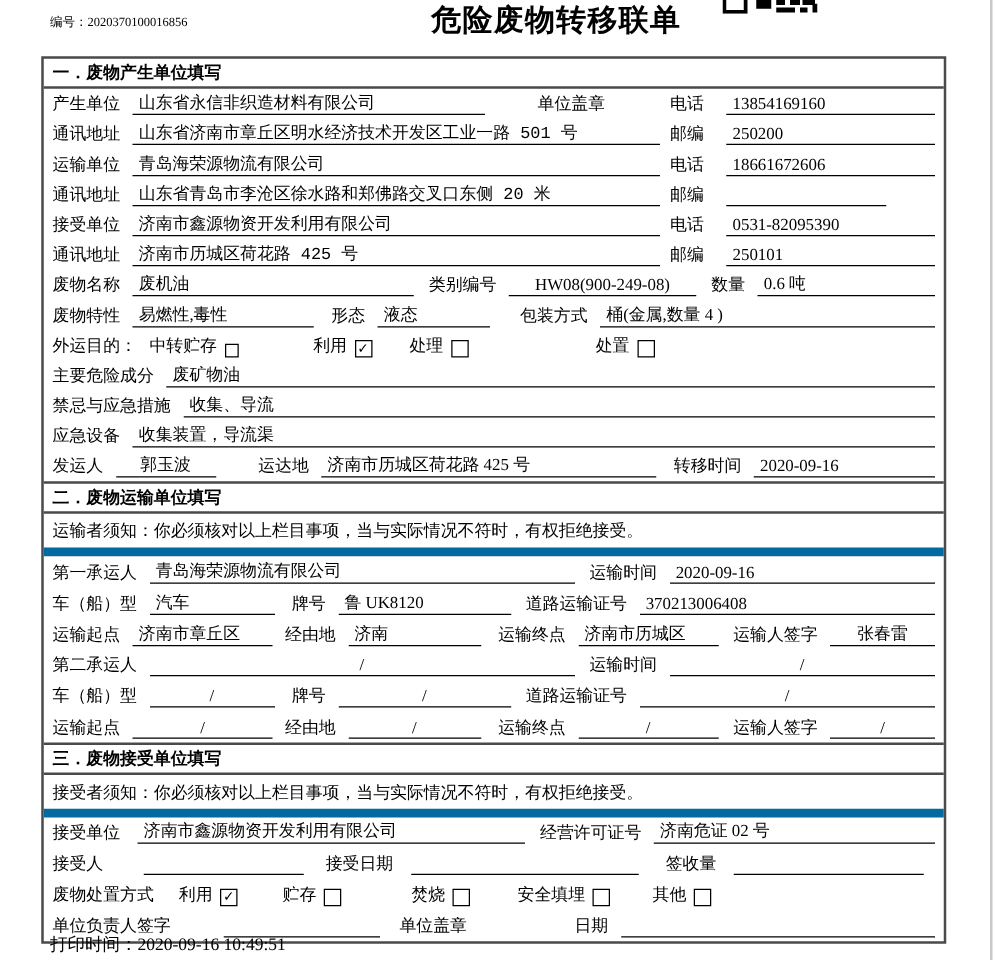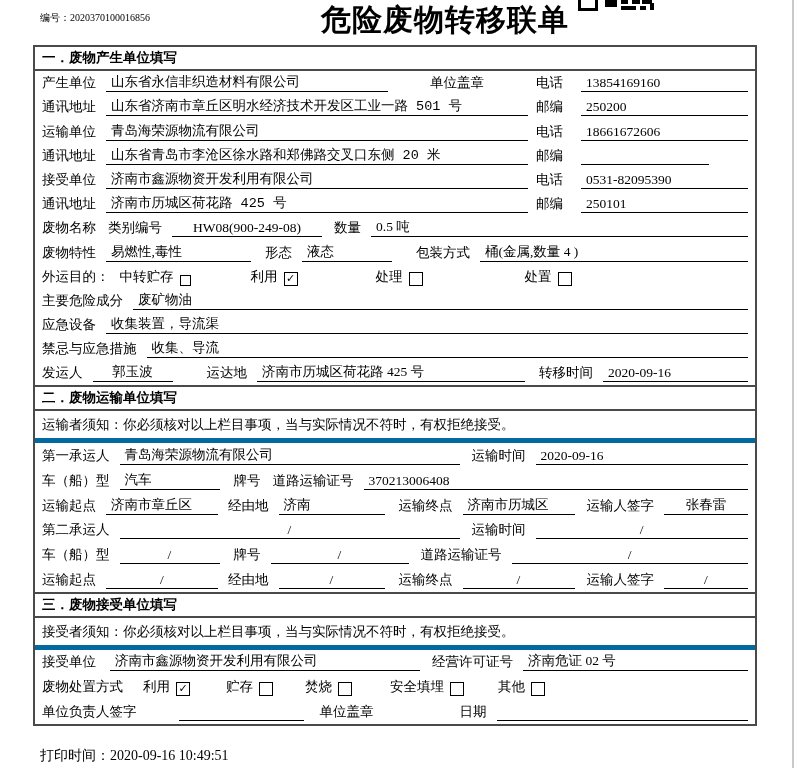--- a/index.html
+++ b/index.html
@@ -5,31 +5,31 @@
   html,body{margin:0;padding:0;}
   body{
     width:796px;height:768px;position:relative;background:#ffffff;
     font-family:"Liberation Serif","DejaVu Serif",serif;
     font-size:13.5px;color:#000;overflow:hidden;
   }
   .page-edge{position:absolute;top:0;right:2px;width:2px;height:768px;background:#c9c9c9;}
   
   .serial{position:absolute;left:40px;top:11px;font-size:10px;white-space:nowrap;}
   .title{position:absolute;left:95px;top:0px;width:700px;text-align:center;
-         font-size:30px;font-weight:bold;letter-spacing:1px;}
+         font-size:24px;font-weight:bold;letter-spacing:1px;}
   .qr{position:absolute;left:578px;top:0;width:76px;height:11px;overflow:hidden;}
   .qr div{position:absolute;background:#000;}
   .qr .finder{background:transparent;border:3px solid #000;width:14px;height:14px;left:0;top:-9px;}
   
   .form{position:absolute;left:33px;top:45px;width:724px;border:2px solid #4a4a4a;
         box-sizing:border-box;background:#fff;}
   .sec-head{height:22px;line-height:22px;font-weight:bold;padding-left:7px;
             border-bottom:2px solid #4a4a4a;font-size:13.5px;}
   .sec-head.mid{border-top:2px solid #4a4a4a;}
-  .notice{height:27px;line-height:27px;padding-left:7px;border-bottom:5px solid #0369a1;}
+  .notice{height:27px;line-height:27px;padding-left:7px;border-bottom:7px solid #0369a1;}
   .row{display:flex;align-items:flex-end;padding:0 7px 3px 7px;box-sizing:border-box;}
   .row.s1{height:24.2px;}
   .row.s2{height:24.7px;align-items:flex-end;}
   .row.s3{height:24.9px;}
   .left-col{flex:1;display:flex;align-items:flex-end;min-width:0;padding-right:8px;font-family:Liberation Mono, monospace;}
   .right-col{flex:0 0 212px;display:flex;align-items:flex-end;}
   .right-col .lab{margin-right:8px;}
   .lab{white-space:nowrap;}
   .v{border-bottom:1px solid #000;padding:0 5px;white-space:nowrap;overflow:hidden;
      margin-left:10px;min-height:15px;}
@@ -124,60 +124,61 @@
       <span class="v fill">济南市历城区荷花路 425 号</span>
     </div>
     <div class="right-col">
       <span class="lab">邮编</span>
       <span class="v fill">250101</span>
     </div>
   </div>
 
   <div class="row s1">
     <span class="lab">废物名称</span>
+    <span class="v" style="width:215px;">废机油</span>
     <span class="lab" style="margin-left:12px;">类别编号</span>
     <span class="v ctr" style="width:140px;">HW08(900-249-08)</span>
     <span class="lab" style="margin-left:12px;">数量</span>
-    <span class="v fill">0.5 吨</span>
+    <span class="v fill">0.6 吨</span>
   </div>
 
   <div class="row s1">
     <span class="lab">废物特性</span>
     <span class="v" style="width:135px;">易燃性,毒性</span>
     <span class="lab" style="margin-left:14px;">形态</span>
     <span class="v" style="width:80px;">液态</span>
     <span class="lab" style="margin-left:24px;">包装方式</span>
     <span class="v fill">桶(金属,数量 4 )</span>
   </div>
 
   <div class="row s1">
     <span class="lab">外运目的：</span>
     <span class="lab" style="margin-left:10px;">中转贮存</span>
     <span class="cb small"></span>
     <span class="lab" style="margin-left:60px;">利用</span>
     <span class="cb">✓</span>
-    <span class="lab" style="margin-left:78px;">处理</span>
+    <span class="lab" style="margin-left:30px;">处理</span>
     <span class="cb"></span>
     <span class="lab" style="margin-left:102px;">处置</span>
     <span class="cb"></span>
   </div>
 
   <div class="row s1">
     <span class="lab">主要危险成分</span>
     <span class="v fill">废矿物油</span>
   </div>
 
   <div class="row s1">
+    <span class="lab">禁忌与应急措施</span>
+    <span class="v fill">收集、导流</span>
+  </div>
+
+  <div class="row s1">
     <span class="lab">应急设备</span>
     <span class="v fill">收集装置，导流渠</span>
-  </div>
-
-  <div class="row s1">
-    <span class="lab">禁忌与应急措施</span>
-    <span class="v fill">收集、导流</span>
   </div>
 
   <div class="row s1">
     <span class="lab">发运人</span>
     <span class="v ctr" style="width:70px;">郭玉波</span>
     <span class="lab" style="margin-left:34px;">运达地</span>
     <span class="v" style="width:258px;">济南市历城区荷花路 425 号</span>
     <span class="lab" style="margin-left:14px;">转移时间</span>
     <span class="v fill">2020-09-16</span>
   </div>
@@ -189,20 +190,21 @@
     <span class="lab">第一承运人</span>
     <span class="v" style="width:330px;">青岛海荣源物流有限公司</span>
     <span class="lab" style="margin-left:12px;">运输时间</span>
     <span class="v fill">2020-09-16</span>
   </div>
 
   <div class="row s2">
     <span class="lab">车（船）型</span>
     <span class="v" style="width:90px;">汽车</span>
     <span class="lab" style="margin-left:14px;">牌号</span>
+    <span class="v" style="width:128px;">鲁 UK8120</span>
     <span class="lab" style="margin-left:12px;">道路运输证号</span>
     <span class="v fill">370213006408</span>
   </div>
 
   <div class="row s2">
     <span class="lab">运输起点</span>
     <span class="v" style="width:102px;">济南市章丘区</span>
     <span class="lab" style="margin-left:10px;">经由地</span>
     <span class="v" style="width:96px;margin-top:18px;">济南</span>
     <span class="lab" style="margin-left:14px;">运输终点</span>
@@ -241,28 +243,36 @@
   <div class="sec-head mid">三．废物接受单位填写</div>
   <div class="notice">接受者须知：你必须核对以上栏目事项，当与实际情况不符时，有权拒绝接受。</div>
 
   <div class="row s3">
     <span class="lab">接受单位</span>
     <span class="v" style="width:300px;margin-left:14px;">济南市鑫源物资开发利用有限公司</span>
     <span class="lab" style="margin-left:12px;">经营许可证号</span>
     <span class="v fill">济南危证 02 号</span>
   </div>
 
+  <div class="row s3">
+    <span class="lab">接受人</span>
+    <span class="v" style="width:118px;margin-left:32px;"></span>
+    <span class="lab" style="margin-left:18px;">接受日期</span>
+    <span class="v" style="width:172px;margin-left:14px;"></span>
+    <span class="lab" style="margin-left:22px;">签收量</span>
+    <span class="v" style="width:142px;margin-left:14px;"></span>
+  </div>
 
   <div class="row s3">
     <span class="lab">废物处置方式</span>
     <span class="lab" style="margin-left:20px;">利用</span>
     <span class="cb">✓</span>
     <span class="lab" style="margin-left:36px;">贮存</span>
     <span class="cb"></span>
-    <span class="lab" style="margin-left:32px;">焚烧</span>
+    <span class="lab" style="margin-left:56px;">焚烧</span>
     <span class="cb"></span>
     <span class="lab" style="margin-left:38px;">安全填埋</span>
     <span class="cb"></span>
     <span class="lab" style="margin-left:34px;">其他</span>
     <span class="cb"></span>
   </div>
 
   <div class="row s3">
     <span class="lab">单位负责人签字</span>
     <span class="v" style="width:115px;margin-left:42px;"></span>

